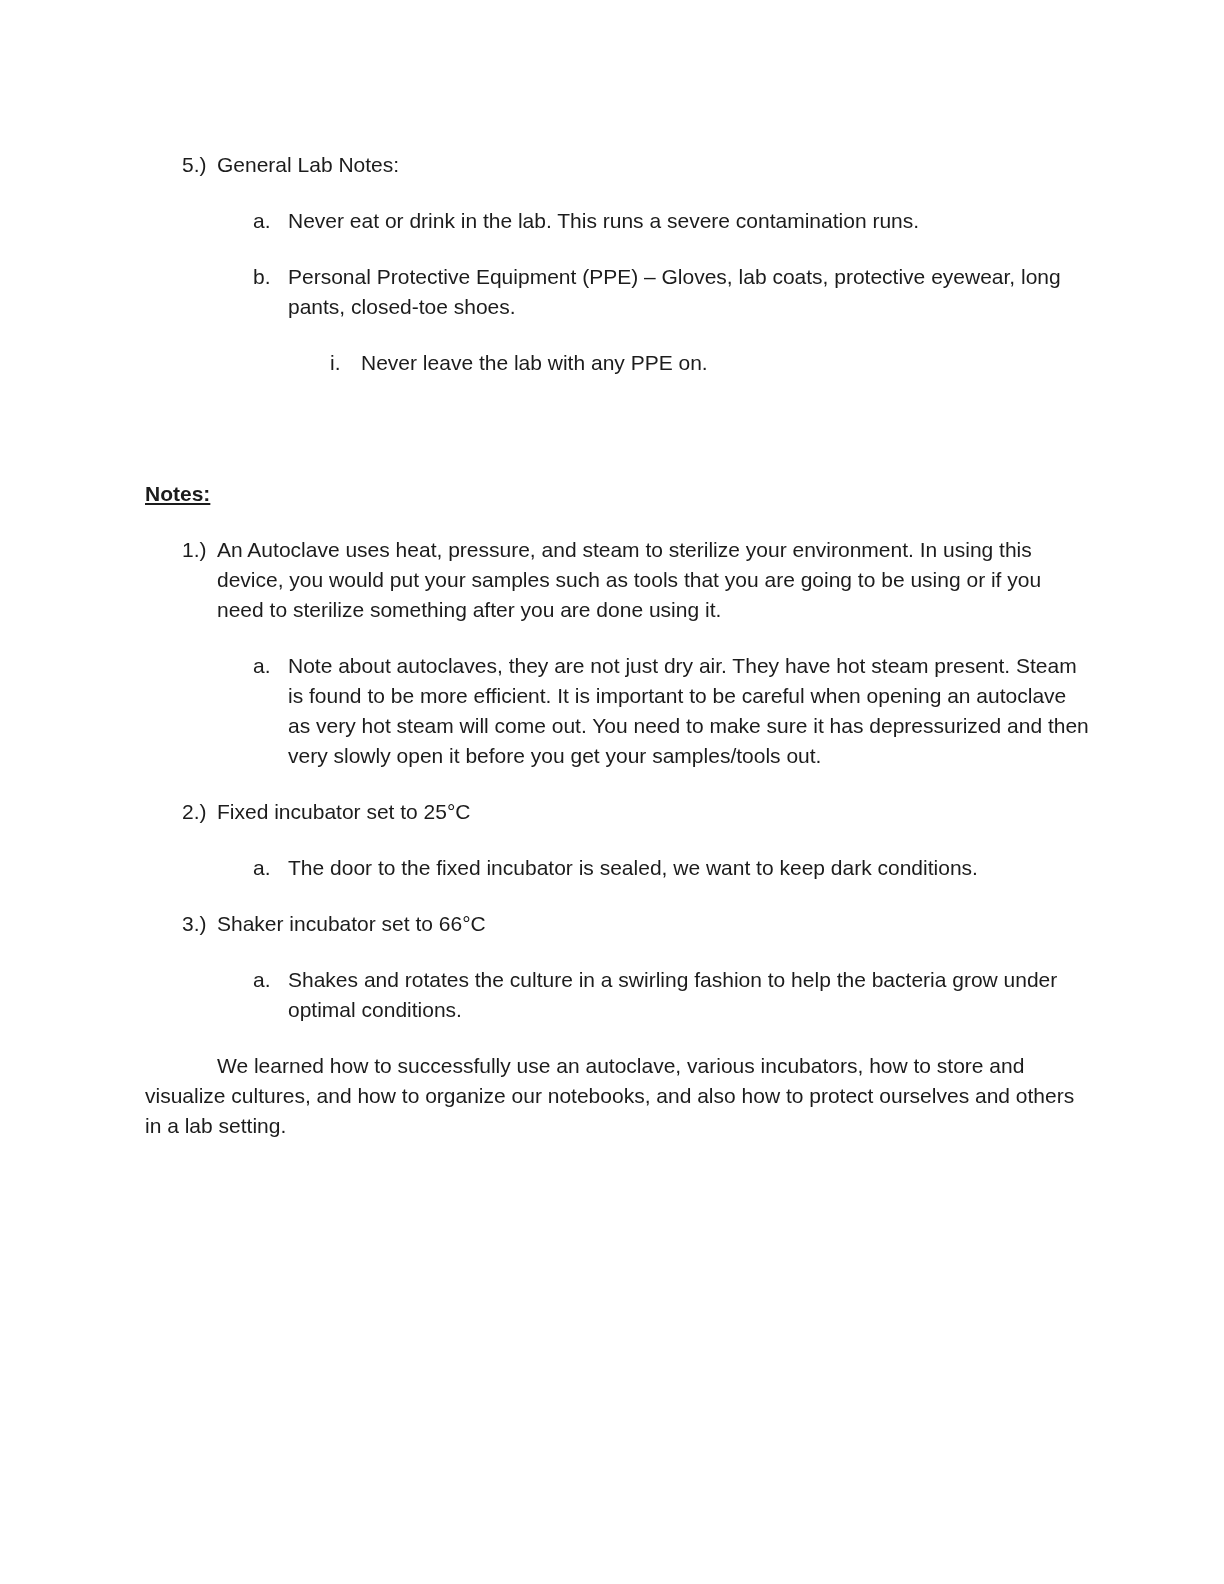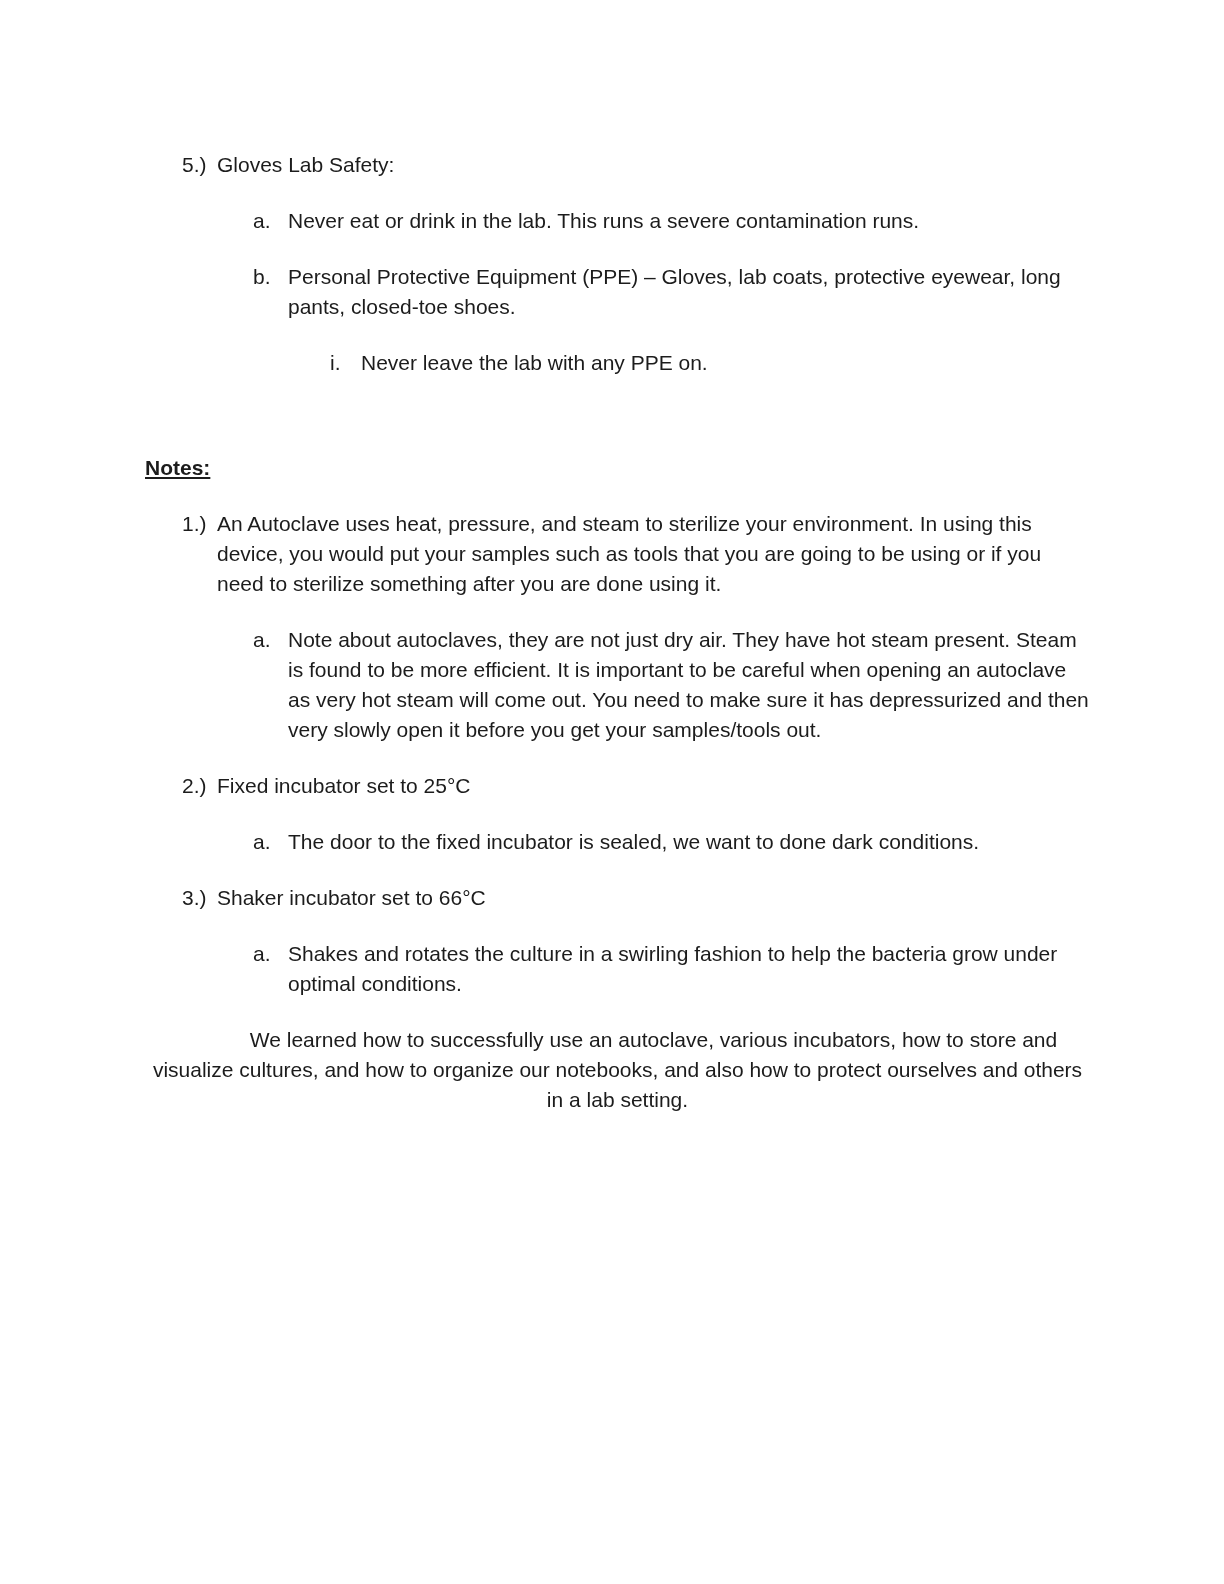--- a/index.html
+++ b/index.html
@@ -36,36 +36,35 @@
   .lvl2 .marker { width: 35px; }
   .lvl3 { margin-left: 185px; }
   .lvl3 .marker { width: 31px; }
   .heading {
     font-weight: bold;
     text-decoration: underline;
     font-size: 21px;
     line-height: 30px;
     margin-bottom: 26px;
   }
-  .notes-gap { margin-top: 49px; }
+  .notes-gap { margin-top: 75px; }
   .results-para {
     text-indent: 72px;
     margin-bottom: 38px;
-    text-align: center;
   }
 </style>
 </head>
 <body>
 
 <div class="page">
 
   <div class="doc-section">
     <div class="li lvl1">
       <span class="marker">5.)</span>
-      <span class="text">Gloves Lab Safety:</span>
+      <span class="text">General Lab Notes:</span>
     </div>
     <div class="li lvl2">
       <span class="marker">a.</span>
       <span class="text">Never eat or drink in the lab. This runs a severe contamination runs.</span>
     </div>
     <div class="li lvl2">
       <span class="marker">b.</span>
       <span class="text">Personal Protective Equipment (PPE) – Gloves, lab coats, protective eyewear, long pants, closed-toe shoes.</span>
     </div>
     <div class="li lvl3">
@@ -85,21 +84,21 @@
       <span class="marker">a.</span>
       <span class="text">Note about autoclaves, they are not just dry air. They have hot steam present. Steam is found to be more efficient. It is important to be careful when opening an autoclave as very hot steam will come out. You need to make sure it has depressurized and then very slowly open it before you get your samples/tools out.</span>
     </div>
 
     <div class="li lvl1">
       <span class="marker">2.)</span>
       <span class="text">Fixed incubator set to 25°C</span>
     </div>
     <div class="li lvl2">
       <span class="marker">a.</span>
-      <span class="text">The door to the fixed incubator is sealed, we want to done dark conditions.</span>
+      <span class="text">The door to the fixed incubator is sealed, we want to keep dark conditions.</span>
     </div>
 
     <div class="li lvl1">
       <span class="marker">3.)</span>
       <span class="text">Shaker incubator set to 66°C</span>
     </div>
     <div class="li lvl2">
       <span class="marker">a.</span>
       <span class="text">Shakes and rotates the culture in a swirling fashion to help the bacteria grow under optimal conditions.</span>
     </div>

